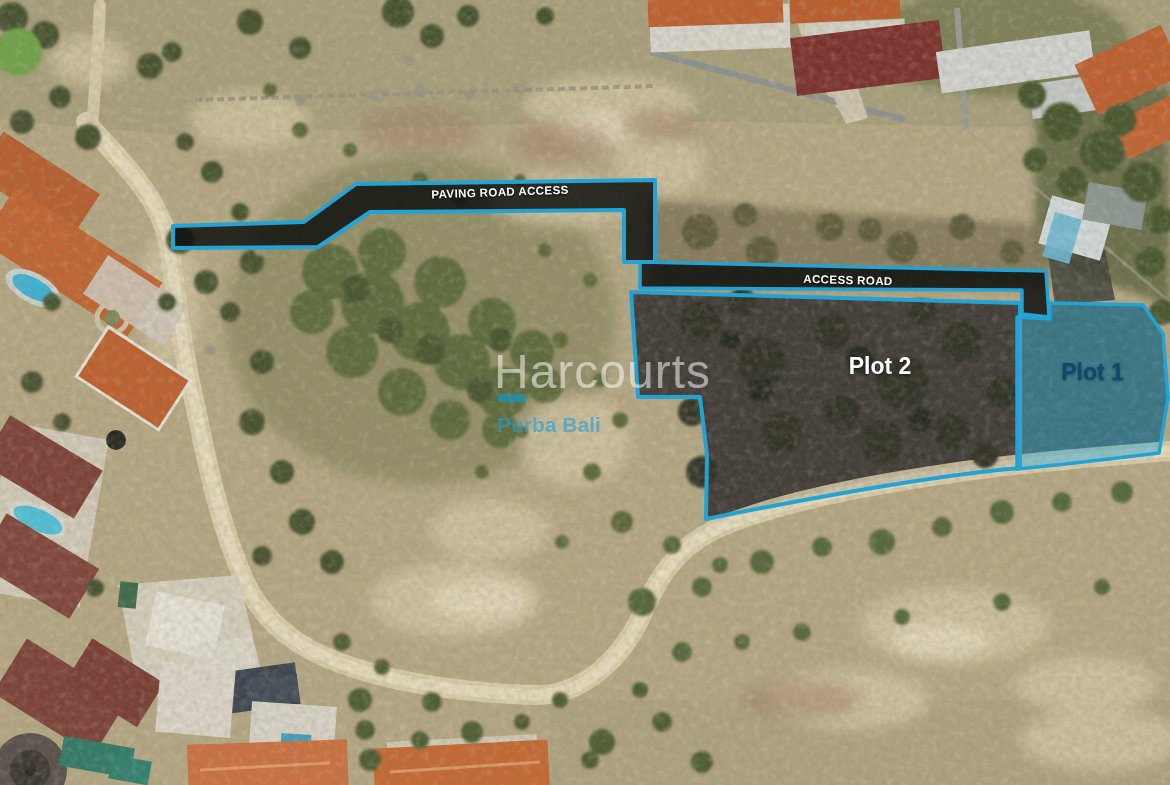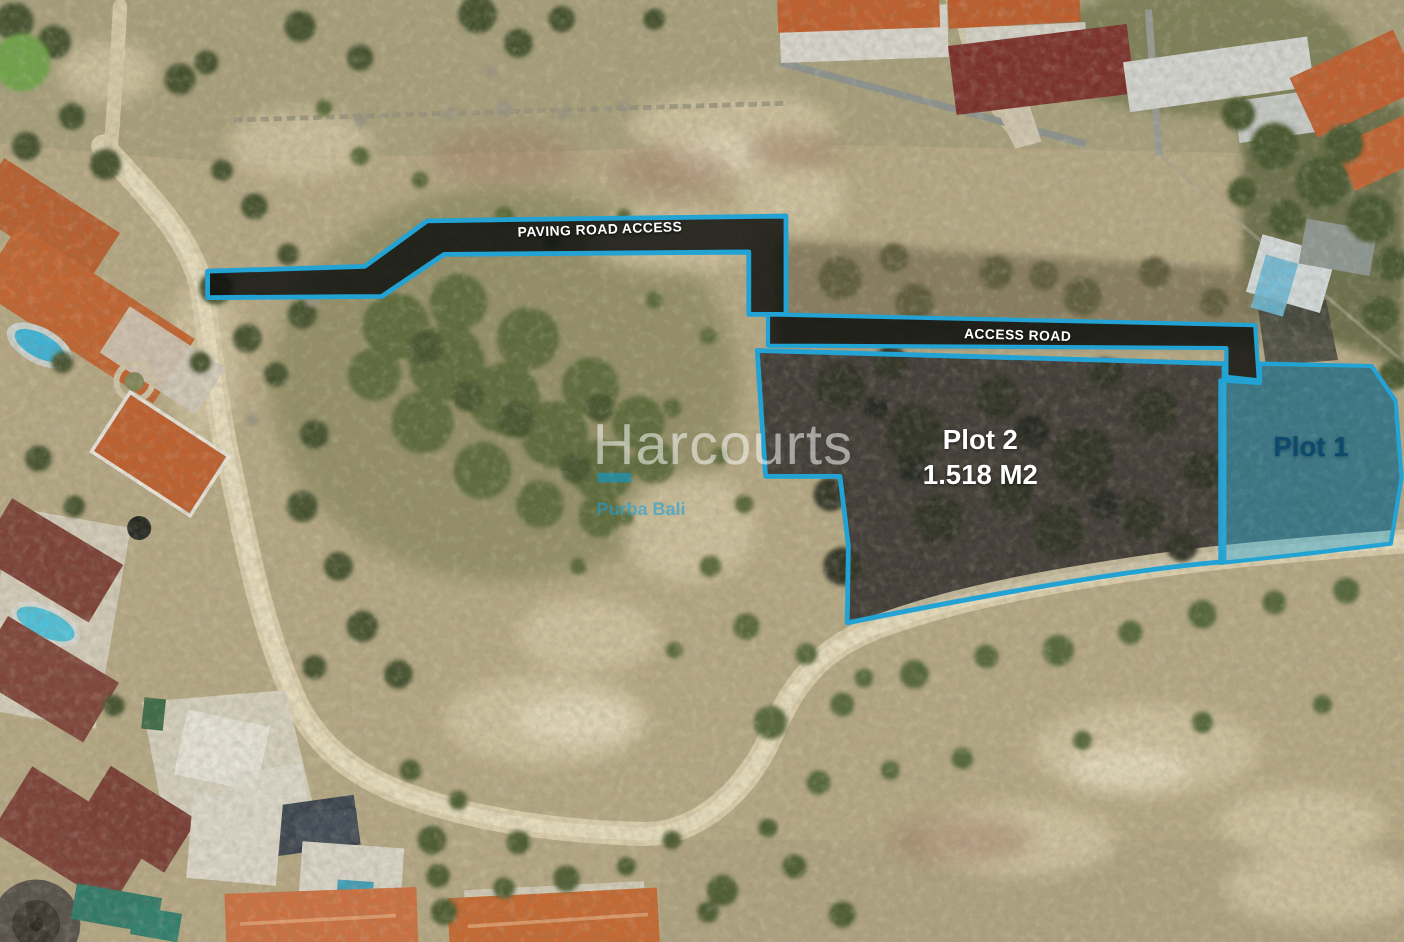--- a/index.html
+++ b/index.html
@@ -10,29 +10,29 @@
   }
   .stage svg{position:absolute;left:0;top:0;}
   .lbl{position:absolute;color:#fff;font-weight:bold;text-align:center;
        text-shadow:0 1px 2px rgba(0,0,0,.8);}
   .lbl-paving{left:352px;top:186px;width:296px;font-size:11.5px;letter-spacing:.4px;
               transform:rotate(-2deg);}
   .lbl-access{left:750px;top:274px;width:196px;font-size:11.5px;letter-spacing:.4px;
               transform:rotate(1.5deg);}
   .plot-label{position:absolute;font-weight:bold;font-size:23px;line-height:29px;
               text-align:center;}
-  .plot2-label{left:747px;top:352px;width:140px;color:#ffffff;
+  .plot2-label{left:810px;top:352px;width:140px;color:#ffffff;
                text-shadow:0 1px 3px rgba(0,0,0,.65);}
   .plot1-label{left:1020px;top:358px;width:145px;color:#0c4a6e;
                text-shadow:0 1px 3px rgba(0,30,50,.55);}
   .watermark{position:absolute;left:494px;top:352px;pointer-events:none;}
   .wm-brand{font-size:48px;font-weight:normal;letter-spacing:1px;
             color:rgba(255,255,255,.52);line-height:40px;}
   .wm-bar{width:28px;height:8px;margin:2px 0 2px 4px;background:rgba(0,160,220,.55);}
-  .wm-office{font-size:15px;font-weight:bold;margin-left:3px;
+  .wm-office{font-size:21px;font-weight:bold;margin-left:3px;
              color:rgba(30,160,215,.62);line-height:22px;margin-top:12px;}
 </style>
 </head>
 <body>
 
 <div class="stage">
 
 <svg width="1170" height="785" viewBox="0 0 1170 785">
   <defs>
     <filter id="b2">
@@ -365,21 +365,20 @@
     <path d="M640,262 L1046,271 L1049,317 L1022,314 L1022,290 L640,288 Z" fill="rgba(10,12,11,0.82)" stroke="#22a3d4" stroke-width="3.5"></path>
   </g>
 </svg>
 
 <div class="lbl lbl-paving">PAVING ROAD ACCESS</div>
 
 <div class="lbl lbl-access">ACCESS ROAD</div>
 
 <div class="plot-label plot2-label">
   <div>Plot 2</div>
-  <div>1.518 M2</div>
 </div>
 
 <div class="plot-label plot1-label">
   <div>Plot 1</div>
 </div>
 
 <div class="watermark">
   <div class="wm-brand">Harcourts</div>
   <div class="wm-bar"></div>
   <div class="wm-office">Purba Bali</div>

